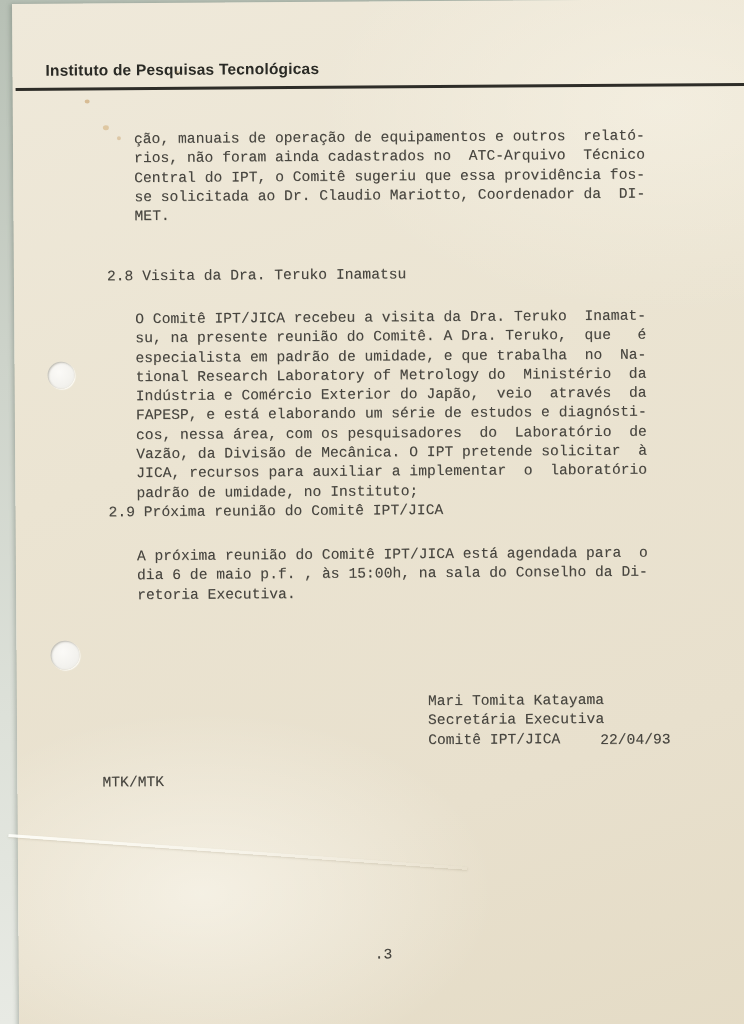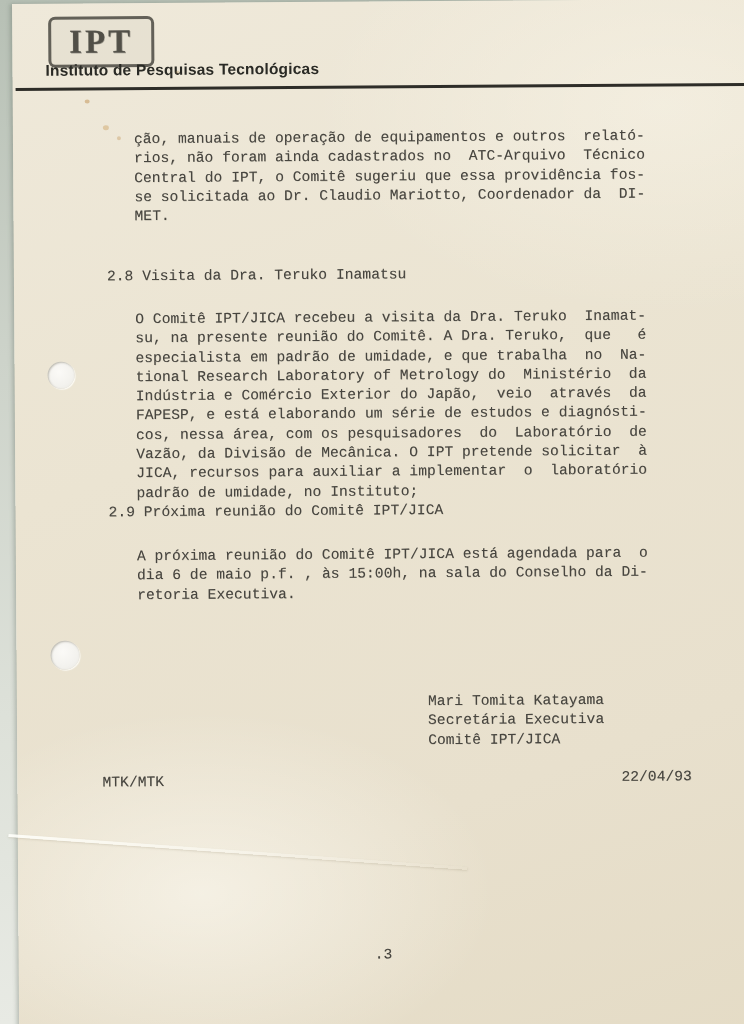--- a/index.html
+++ b/index.html
@@ -80,21 +80,21 @@
     white-space: pre;
     text-shadow: 0.3px 0.3px 0 rgba(71,69,63,0.35);
   }
   .p-continuation { left: 121px; top: 127px; }
   .h-28          { left: 93px;  top: 264px; }
   .b-28          { left: 121px; top: 307px; }
   .h-29          { left: 93px;  top: 500px; }
   .b-29          { left: 121px; top: 544px; }
   .signature     { left: 411px; top: 691px; }
   .initials      { left: 85px;  top: 770px; }
-  .doc-date      { left: 583px; top: 768px; margin-left: 21px; }
+  .doc-date      { left: 583px; top: 731px; }
   .page-num      { left: 356px; top: 944px; }
   
   .hole {
     position: absolute;
     border-radius: 50%;
     background: radial-gradient(circle at 42% 38%, #fbfaf7 0%, #f3f2ee 60%, #e9e8e3 100%);
     box-shadow: inset 1px 1px 2px rgba(120,115,100,0.45), 1px 1px 1px rgba(255,255,252,0.8);
   }
   .hole-1 { left: 33px; top: 358px; width: 27px; height: 27px; }
   .hole-2 { left: 34px; top: 637px; width: 29px; height: 29px; }
@@ -113,23 +113,20 @@
     transform: rotate(4.5deg);
     background: linear-gradient(90deg, rgba(255,255,250,0.9), rgba(255,255,250,0.35) 55%, rgba(255,255,250,0) 100%);
     box-shadow: 0 1px 2px rgba(170,160,135,0.3);
   }
 </style>
 </head>
 <body>
 
 <div class="paper">
 
-  <div class="logo-box">
-    <span class="logo-text">IPT</span>
-  </div>
   <div class="org-name">Instituto de Pesquisas Tecnológicas</div>
   <div class="header-rule"></div>
 
   <div class="speck speck-1"></div>
   <div class="speck speck-2"></div>
   <div class="speck speck-3"></div>
   <div class="speck speck-4"></div>
 
   <div class="tw p-continuation">ção, manuais de operação de equipamentos e outros  relató-
 rios, não foram ainda cadastrados no  ATC-Arquivo  Técnico

